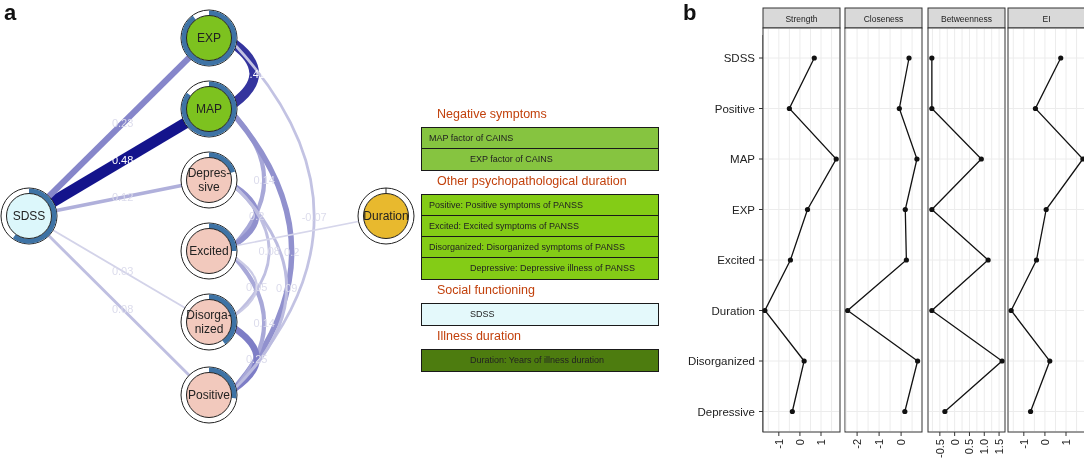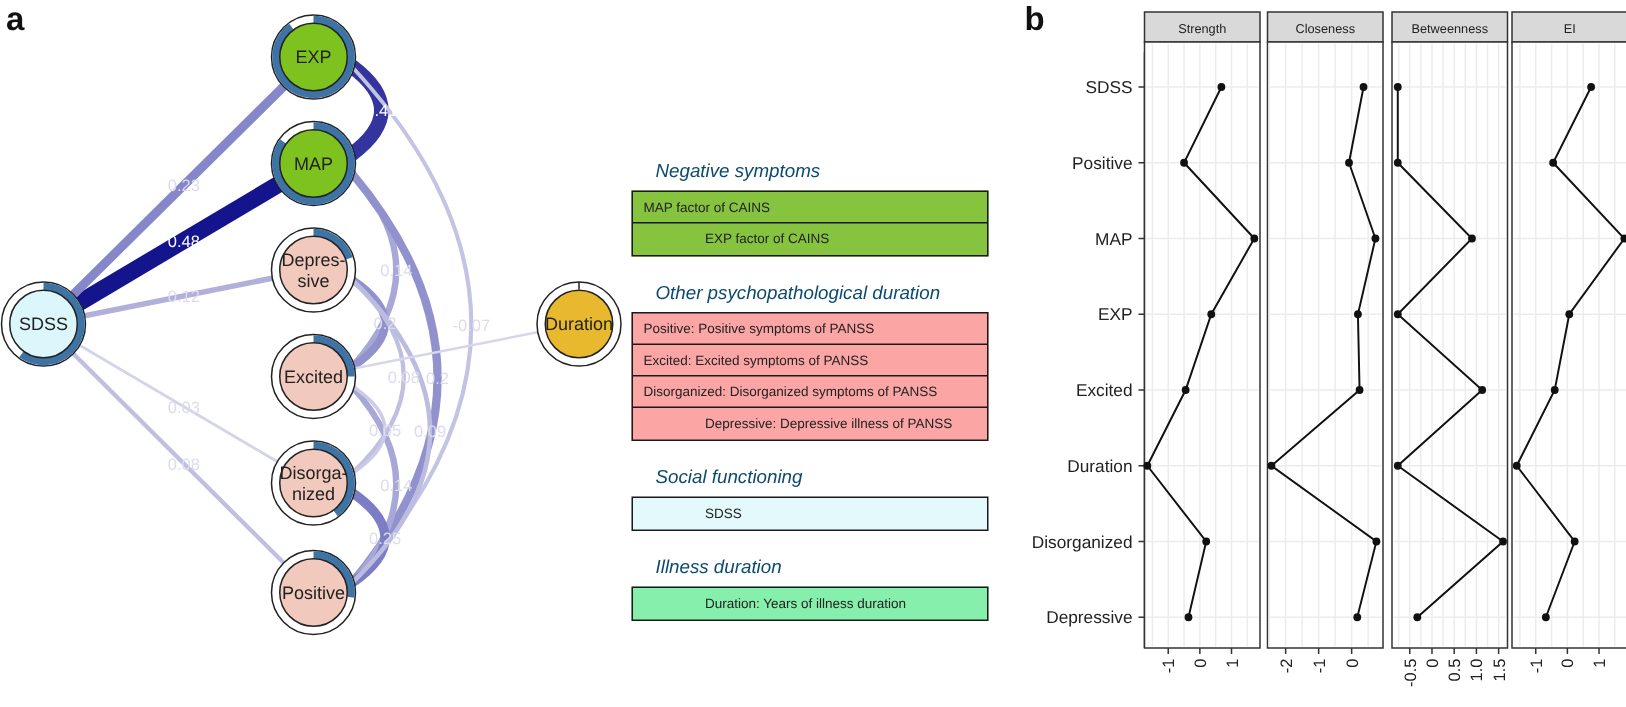--- a/index.html
+++ b/index.html
@@ -1,21 +1,21 @@
 <!DOCTYPE html>
 <html><head>
 <meta charset="utf-8">
 <style>
   html, body { margin: 0; padding: 0; background: #ffffff; }
   body { width: 1084px; height: 471px; position: relative; overflow: hidden; font-family: "Liberation Sans", sans-serif; }
   .panel-letter { position: absolute; font-weight: bold; font-size: 22px; color: #111; font-family: "Liberation Sans", sans-serif; }
   #net { position: absolute; left: 0; top: 0; }
   .legend { position: absolute; left: 421px; top: 106px; width: 238px; }
-  .lg-title { font-size: 12.5px; color: #0c4a6e; margin: 0 0 5px 16px; height: 16px; line-height: 16px; font-style: italic; }
-  .lg-box { border: 1.5px solid #1a1a1a; margin-bottom: 16px; }
+  .lg-title { font-size: 12.5px; color: #c2410c; margin: 0 0 5px 16px; height: 16px; line-height: 16px; }
+  .lg-box { border: 1.5px solid #1a1a1a; margin-bottom: 2px; }
   .lg-row { font-size: 9px; color: #222; height: 21px; line-height: 21px; padding-left: 7px; border-bottom: 1.5px solid #1a1a1a; box-sizing: border-box; }
   .lg-row:last-child { border-bottom: none; padding-left: 48px; }
   #cent { position: absolute; left: 680px; top: 0; }
   svg text { font-family: "Liberation Sans", sans-serif; }
 </style>
 </head>
 <body>
 
 <div class="panel-letter" style="left:4px; top:0px;">a</div>
 <div class="panel-letter" style="left:683px; top:0px;">b</div>
@@ -110,32 +110,32 @@
     </g>
   </svg>
 
 <div class="legend" id="legend">
     <div class="lg-title">Negative symptoms</div>
     <div class="lg-box" style="background: rgb(134, 196, 64);">
       <div class="lg-row">MAP factor of CAINS</div>
       <div class="lg-row">EXP factor of CAINS</div>
     </div>
     <div class="lg-title">Other psychopathological duration</div>
-    <div class="lg-box" style="background: #fca5a5;">
+    <div class="lg-box" style="background: #84cc16;">
       <div class="lg-row">Positive: Positive symptoms of PANSS</div>
       <div class="lg-row">Excited: Excited symptoms of PANSS</div>
       <div class="lg-row">Disorganized: Disorganized symptoms of PANSS</div>
       <div class="lg-row">Depressive: Depressive illness of PANSS</div>
     </div>
     <div class="lg-title">Social functioning</div>
     <div class="lg-box" style="background: rgb(228, 249, 251);">
       <div class="lg-row">SDSS</div>
     </div>
     <div class="lg-title">Illness duration</div>
-    <div class="lg-box" style="background: #86efac;">
+    <div class="lg-box" style="background: #4d7c0f;">
       <div class="lg-row">Duration: Years of illness duration</div>
     </div>
   </div>
 
 <svg id="cent" width="404" height="471">
     <g>
       <line x1="83" y1="35" x2="83" y2="432" stroke="#333" stroke-width="1"></line>
       <text x="75" y="62" text-anchor="end" font-size="11.5" fill="#222">SDSS</text>
       <line x1="79" y1="58" x2="83" y2="58" stroke="#333"></line>
       <text x="75" y="112.5" text-anchor="end" font-size="11.5" fill="#222">Positive</text>

